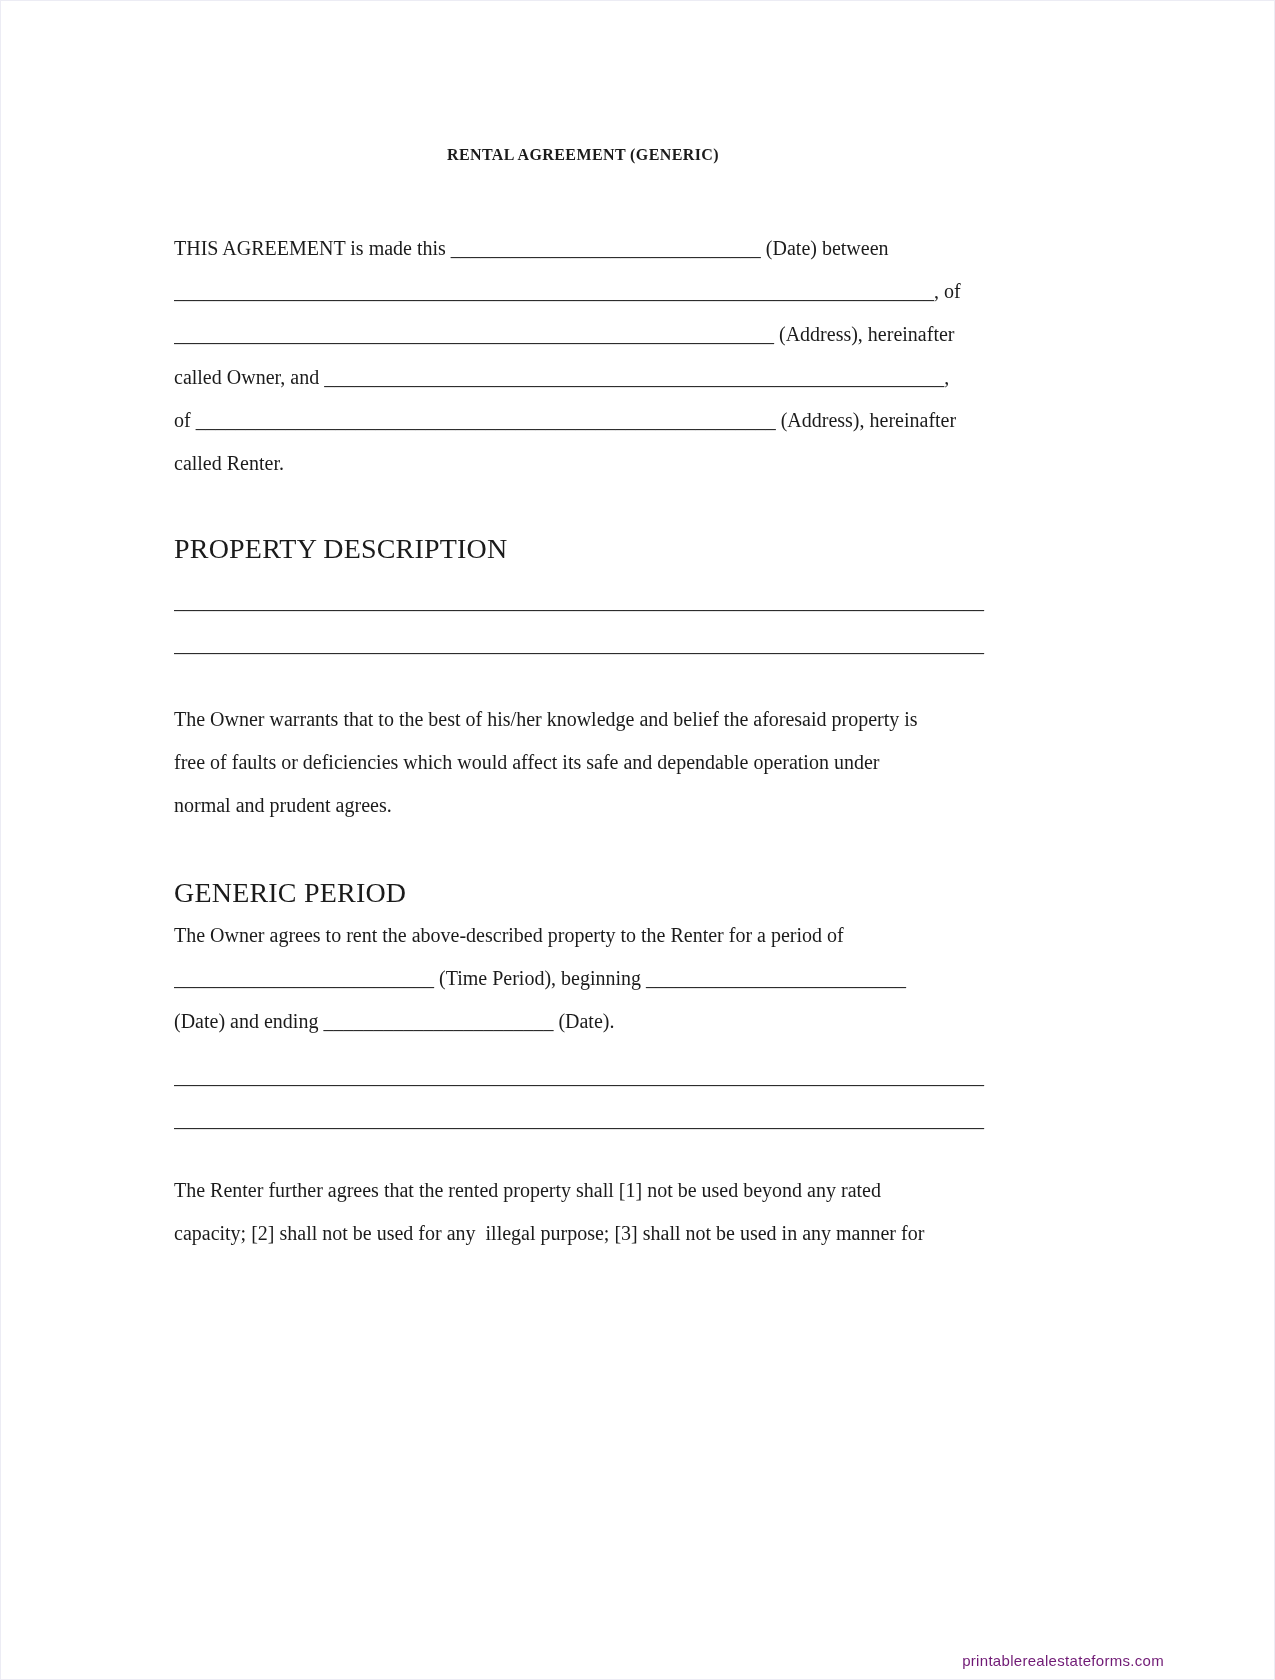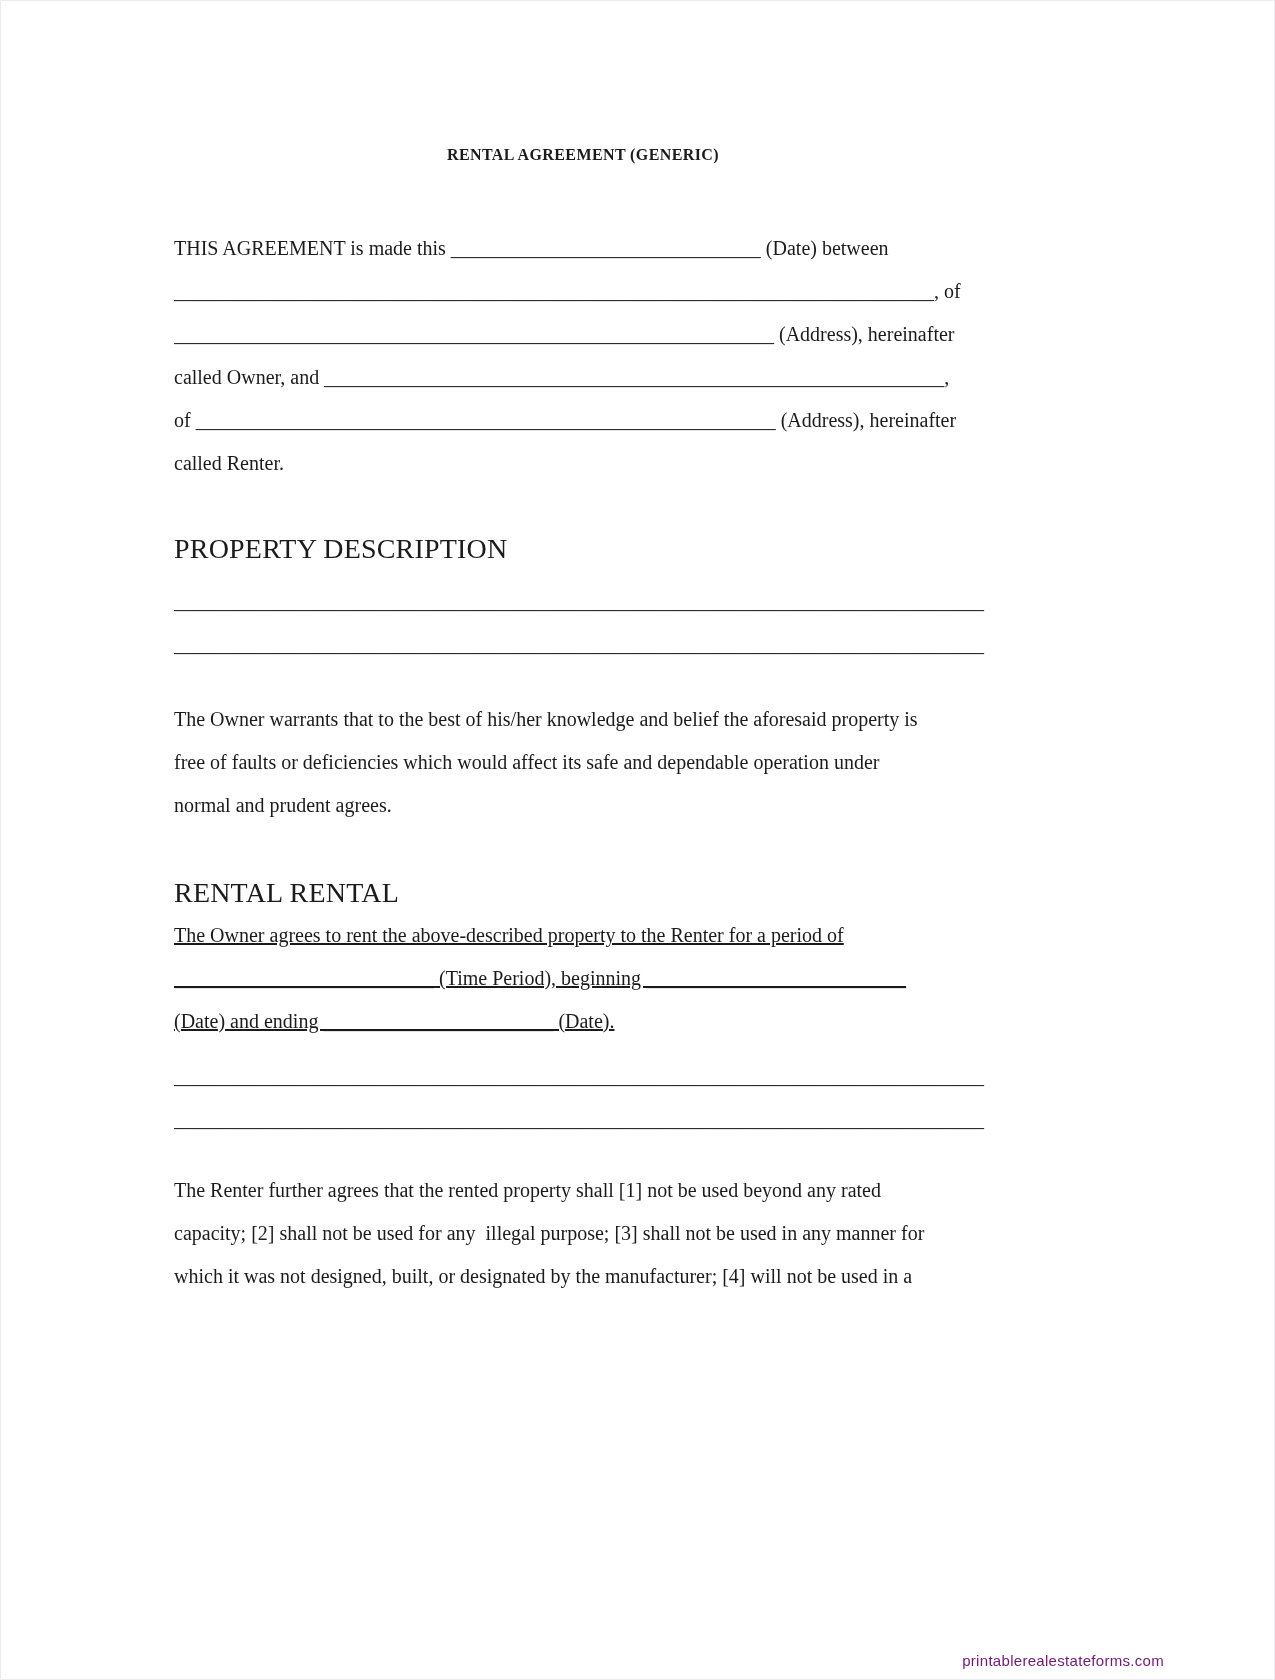--- a/index.html
+++ b/index.html
@@ -36,21 +36,21 @@
   .para-line {
     white-space: pre;
     overflow: hidden;
   }
   .intro-block      { margin-top: 58px; }
   .heading          { font-size: 28px; letter-spacing: 0.2px; }
   .pd-heading       { margin-top: 42px; }
   .pd-blanks        { margin-top: 10px; }
   .warranty-block   { margin-top: 32px; }
   .rp-heading       { margin-top: 44px; }
-  .rp-block         { margin-top: 0; text-decoration: underline; }
+  .rp-block         { margin-top: 0; }
   .uop-heading      { margin-top: 46px; }
   .uop-blanks       { margin-top: 12px; }
   .terms-block      { margin-top: 28px; }
   .footer-watermark {
     position: absolute;
     right: 110px;
     bottom: 10px;
     font-family: "Liberation Sans", sans-serif;
     font-size: 15px;
     color: #701a75;
@@ -80,36 +80,35 @@
       <div class="para-line">_________________________________________________________________________________</div>
       <div class="para-line">_________________________________________________________________________________</div>
     </div>
 
     <div class="warranty-block">
       <div class="para-line">The Owner warrants that to the best of his/her knowledge and belief the aforesaid property is</div>
       <div class="para-line">free of faults or deficiencies which would affect its safe and dependable operation under</div>
       <div class="para-line">normal and prudent agrees.</div>
     </div>
 
-    <div class="heading rp-heading para-line">RENTAL RENTAL</div>
+    <div class="heading rp-heading para-line">GENERIC PERIOD</div>
 
     <div class="rp-block">
       <div class="para-line">The Owner agrees to rent the above-described property to the Renter for a period of</div>
       <div class="para-line">__________________________ (Time Period), beginning __________________________</div>
       <div class="para-line">(Date) and ending _______________________ (Date).</div>
     </div>
 
 
     <div class="uop-blanks">
       <div class="para-line">_________________________________________________________________________________</div>
       <div class="para-line">_________________________________________________________________________________</div>
     </div>
 
     <div class="terms-block">
       <div class="para-line">The Renter further agrees that the rented property shall [1] not be used beyond any rated</div>
       <div class="para-line">capacity; [2] shall not be used for any  illegal purpose; [3] shall not be used in any manner for</div>
-      <div class="para-line">which it was not designed, built, or designated by the manufacturer; [4] will not be used in a</div>
     </div>
 
   </div>
 
   <div class="footer-watermark">printablerealestateforms.com</div>
 </div>
 
 </body></html>

